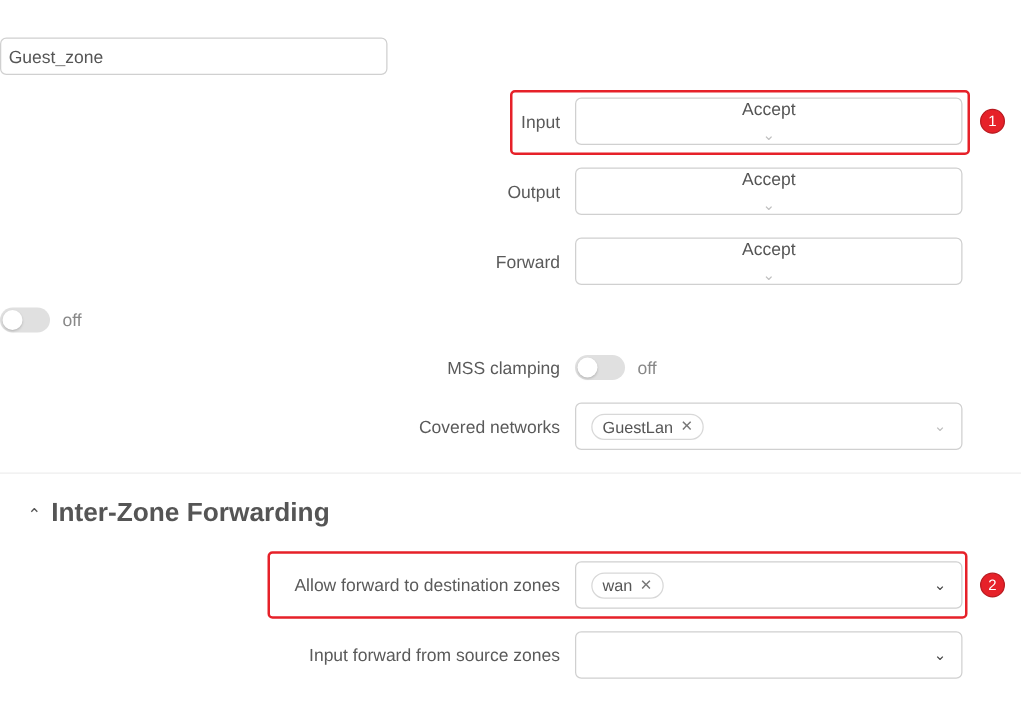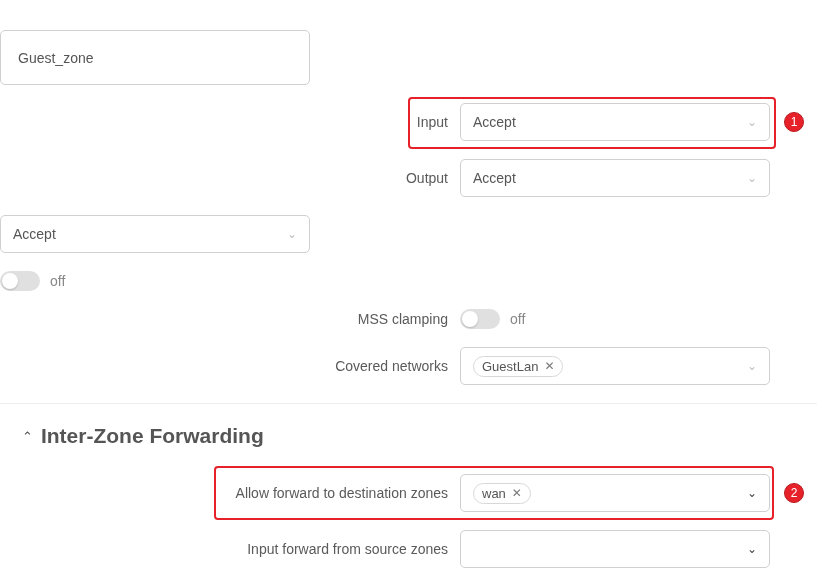--- a/index.html
+++ b/index.html
@@ -30,27 +30,28 @@
       width: 310px;
       height: 38px;
       border: 1px solid #d0d0d0;
       border-radius: 5px;
       padding: 0 12px;
       display: flex;
       align-items: center;
       background: #fff;
       font-size: 14px;
       color: #555;
+      flex-direction: column;
     }
     .form-input {
       width: 310px;
-      height: 55px;
+      height: 30px;
       border: 1px solid #d0d0d0;
       border-radius: 5px;
-      padding: 0 17px;
+      padding: 0 6px;
       font-size: 14px;
       color: #555;
       font-family: inherit;
     }
     .select-control {
       justify-content: space-between;
       cursor: pointer;
     }
     .chevron {
       color: #bfbfbf;
@@ -177,20 +178,21 @@
 
 <div class="form-row">
   <label class="form-label">Output</label>
   <div class="form-control select-control">
     <span>Accept</span>
     <span class="chevron">⌄</span>
   </div>
 </div>
 
 <div class="form-row">
+  <label class="form-label">Forward</label>
   <div class="form-control select-control">
     <span>Accept</span>
     <span class="chevron">⌄</span>
   </div>
 </div>
 
 <div class="form-row">
   <div class="toggle-row">
     <button class="toggle">
         <span class="toggle-knob"></span>

